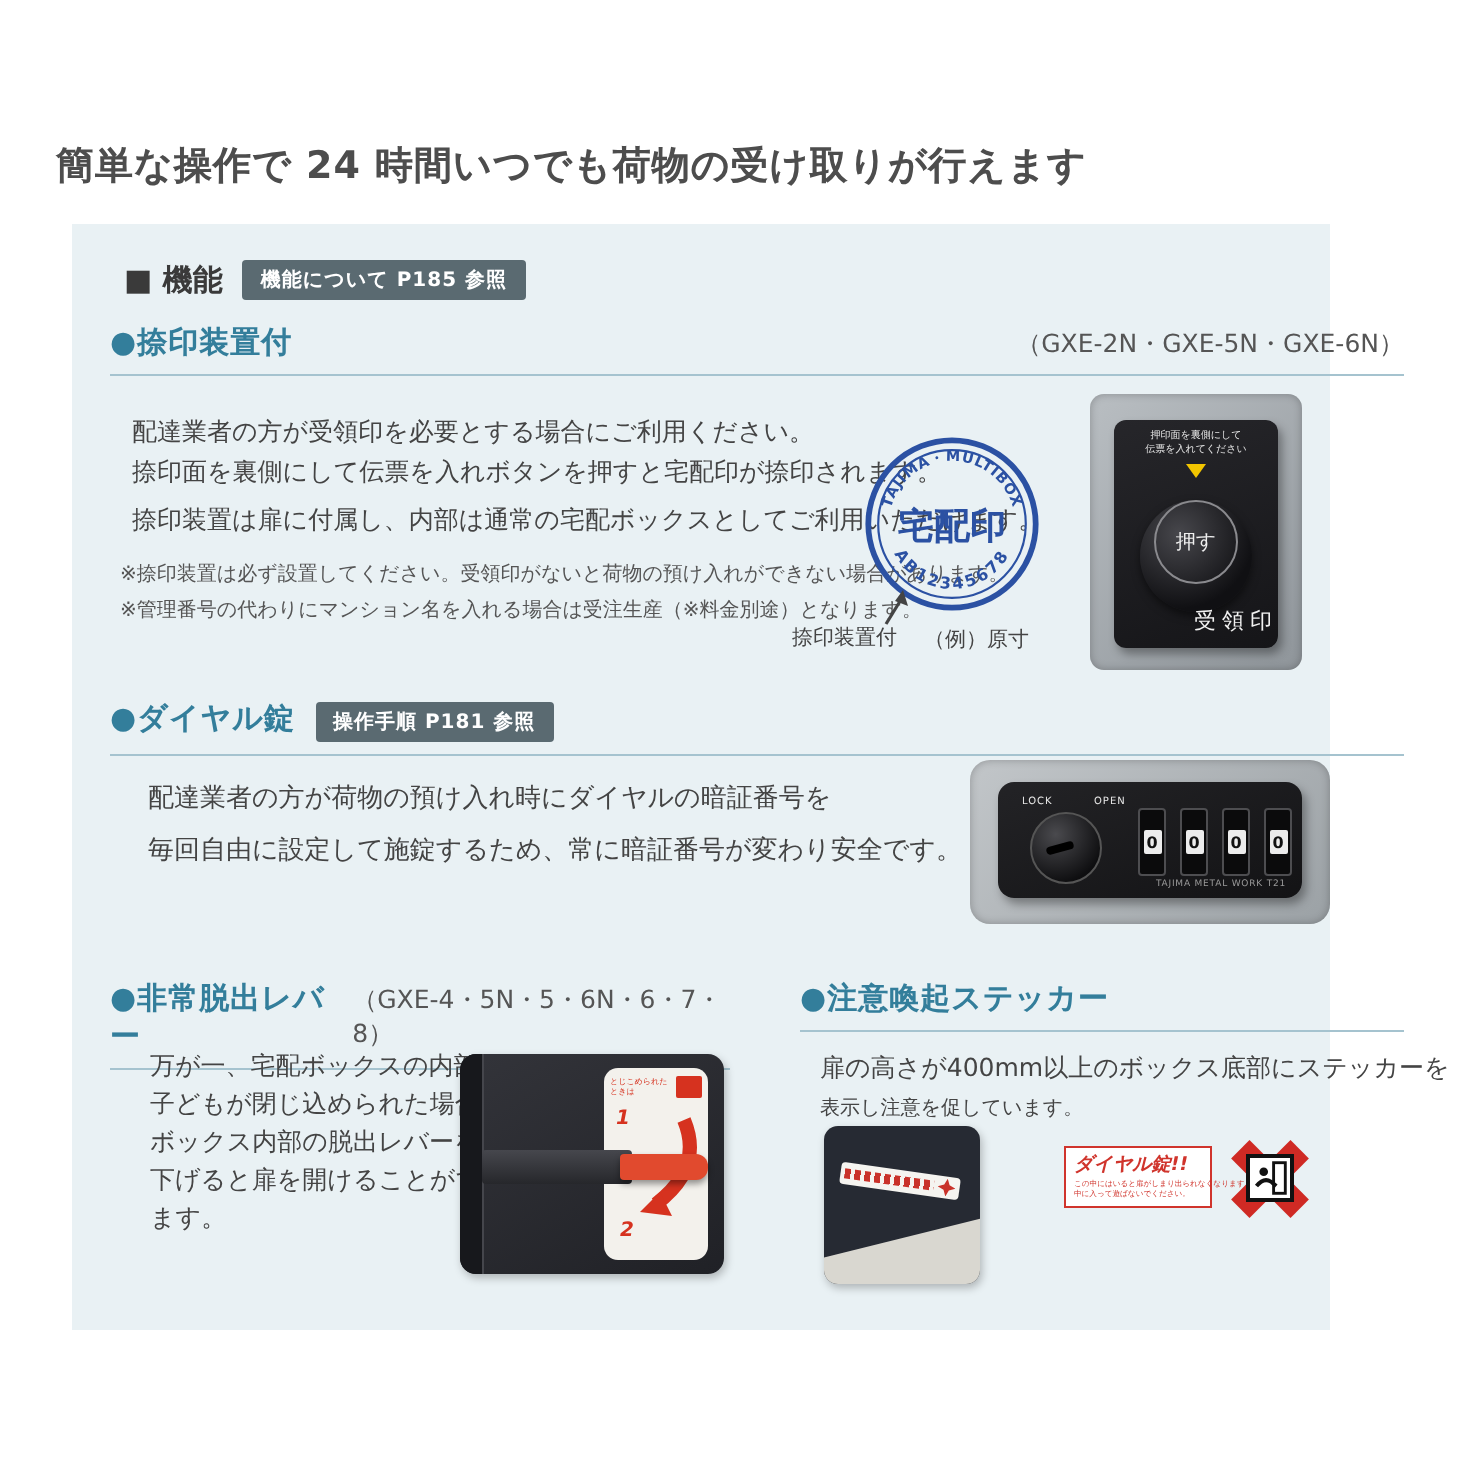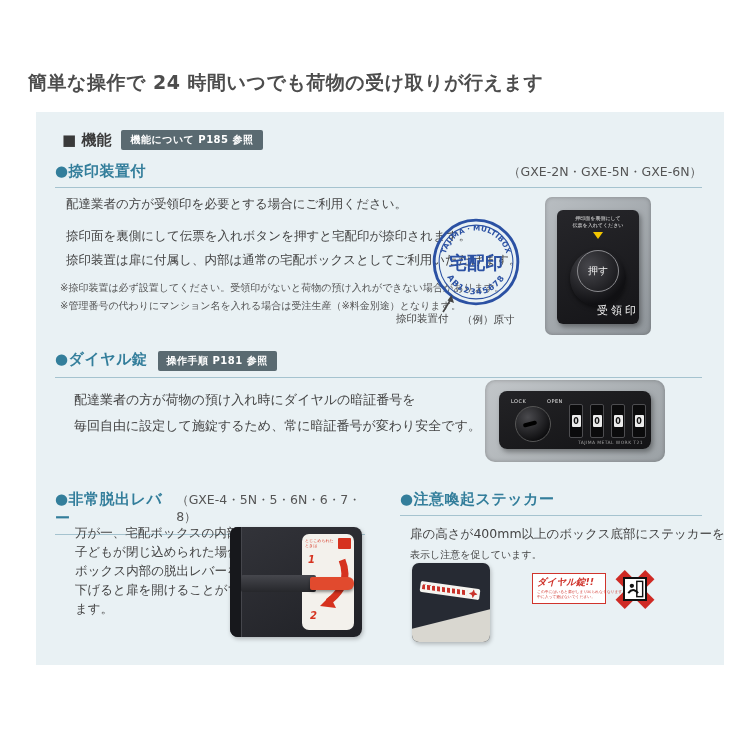--- a/index.html
+++ b/index.html
@@ -2,21 +2,21 @@
 <html><head>
 <meta charset="utf-8">
 <style>
   html,body{margin:0;padding:0;background:#fff;}
   .page{position:relative;width:740px;height:740px;background:#ffffff;overflow:hidden;
         font-family:"DejaVu Sans",sans-serif;color:#444;}
 
   .page-title{position:absolute;left:28px;top:70px;margin:0;font-size:19px;font-weight:600;
               color:#4d4d4d;letter-spacing:.5px;}
 
-  .panel{position:absolute;left:36px;top:112px;width:688px;height:553px;background:#e9f1f4;}
+  .panel{position:absolute;left:36px;top:112px;width:629px;height:553px;background:#e9f1f4;}
 
   
   .fn-row{position:absolute;left:26px;top:18px;display:flex;align-items:center;}
   .fn-label{font-size:15px;font-weight:bold;color:#3a3a3a;}
   .badge{margin-left:10px;background:#5a6a71;color:#fff;font-size:10px;font-weight:bold;
          padding:3px 9px;border-radius:2px;letter-spacing:.5px;}
 
   
   .sec-header{position:absolute;border-bottom:1px solid #a5c3cf;padding-bottom:6px;
               display:flex;align-items:baseline;}
@@ -125,21 +125,21 @@
 
     <div class="fn-row">
       <span class="fn-label">■ 機能</span>
       <span class="badge">機能について P185 参照</span>
     </div>
 
     <div class="sec-header" style="left:19px;top:50px;width:647px;justify-content:space-between;">
       <span class="sec-title">●捺印装置付</span>
       <span class="sec-models">（GXE-2N・GXE-5N・GXE-6N）</span>
     </div>
-    <div class="body-line" style="left:30px;top:80px;">配達業者の方が受領印を必要とする場合にご利用ください。</div>
+    <div class="body-line" style="left:30px;top:92px;">配達業者の方が受領印を必要とする場合にご利用ください。</div>
     <div class="body-line" style="left:30px;top:112px;">捺印面を裏側にして伝票を入れボタンを押すと宅配印が捺印されます。</div>
     <div class="body-line" style="left:30px;top:136px;">捺印装置は扉に付属し、内部は通常の宅配ボックスとしてご利用いただけます。</div>
     <div class="note-line" style="left:24px;top:167px;">※捺印装置は必ず設置してください。受領印がないと荷物の預け入れができない場合があります。</div>
     <div class="note-line" style="left:24px;top:185px;text-align:center;">※管理番号の代わりにマンション名を入れる場合は受注生産（※料金別途）となります。</div>
 
     <div class="sec-header" style="left:19px;top:238px;width:647px;">
       <span class="sec-title">●ダイヤル錠</span>
       <span class="badge">操作手順 P181 参照</span>
     </div>
     <div class="body-line" style="left:38px;top:276px;font-size:13px;">配達業者の方が荷物の預け入れ時にダイヤルの暗証番号を</div>

